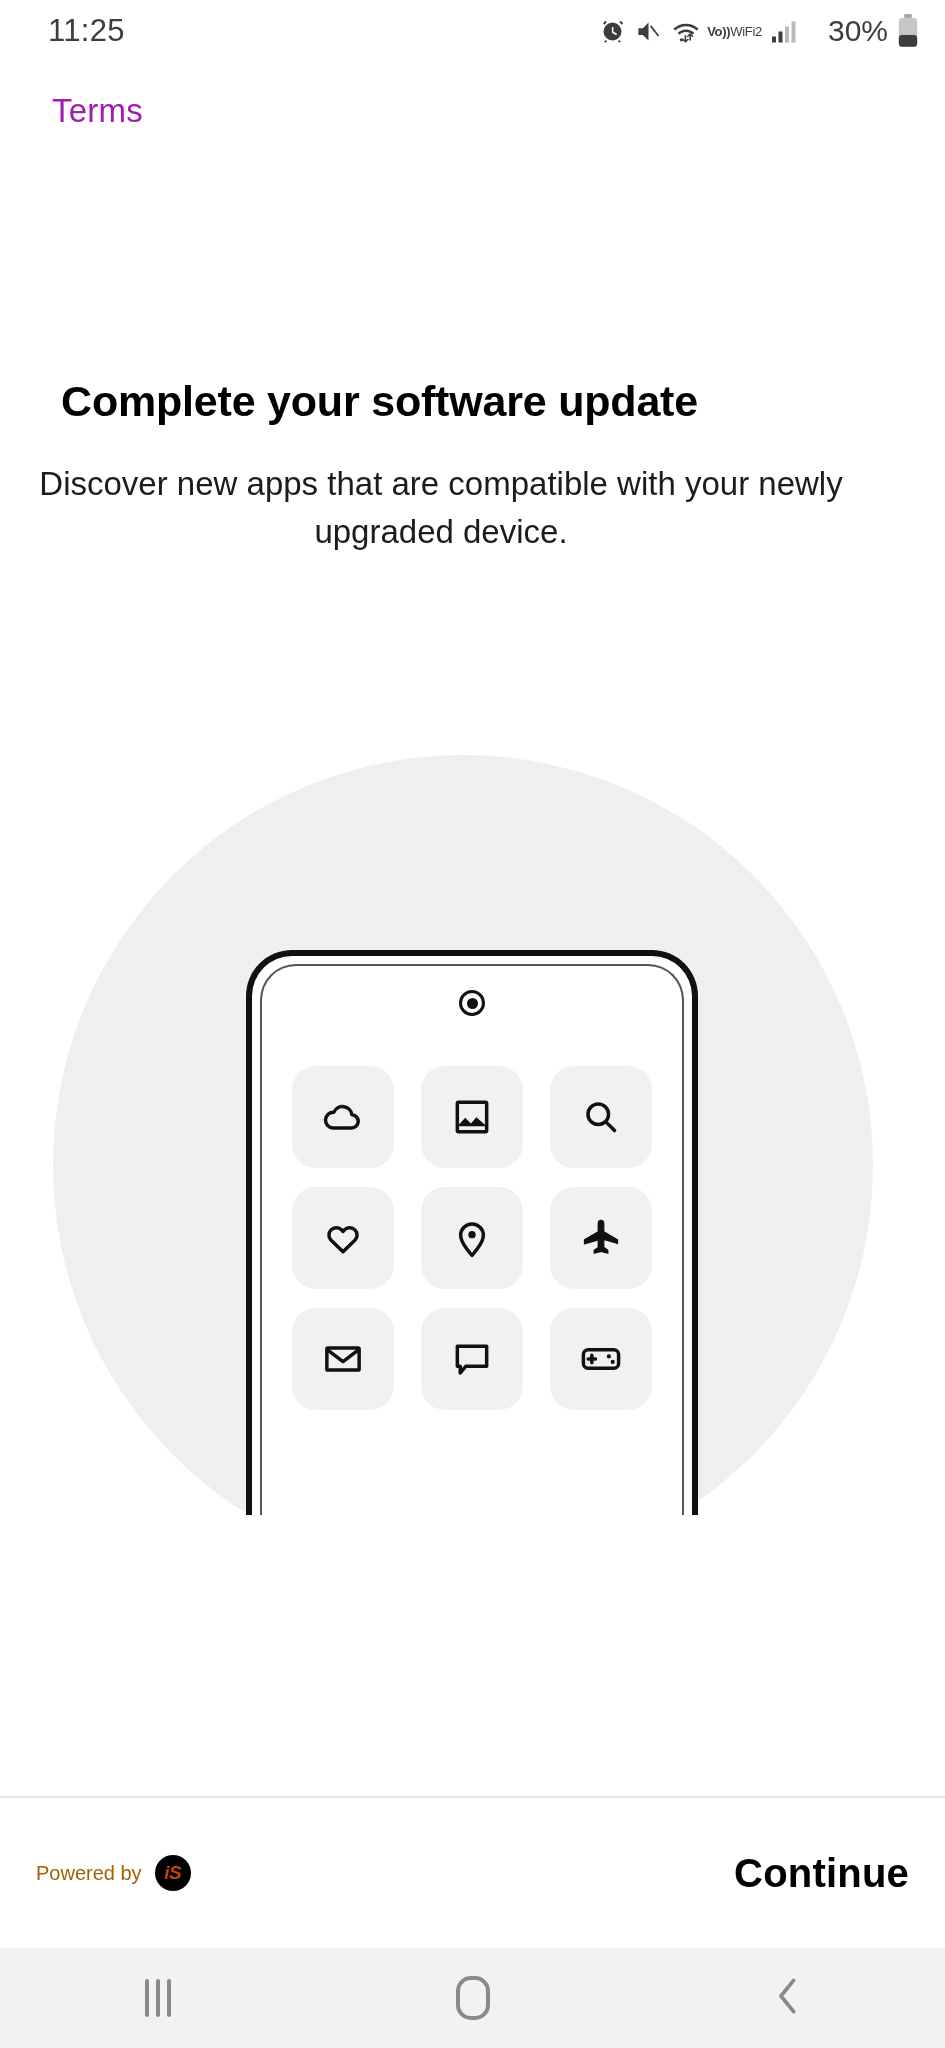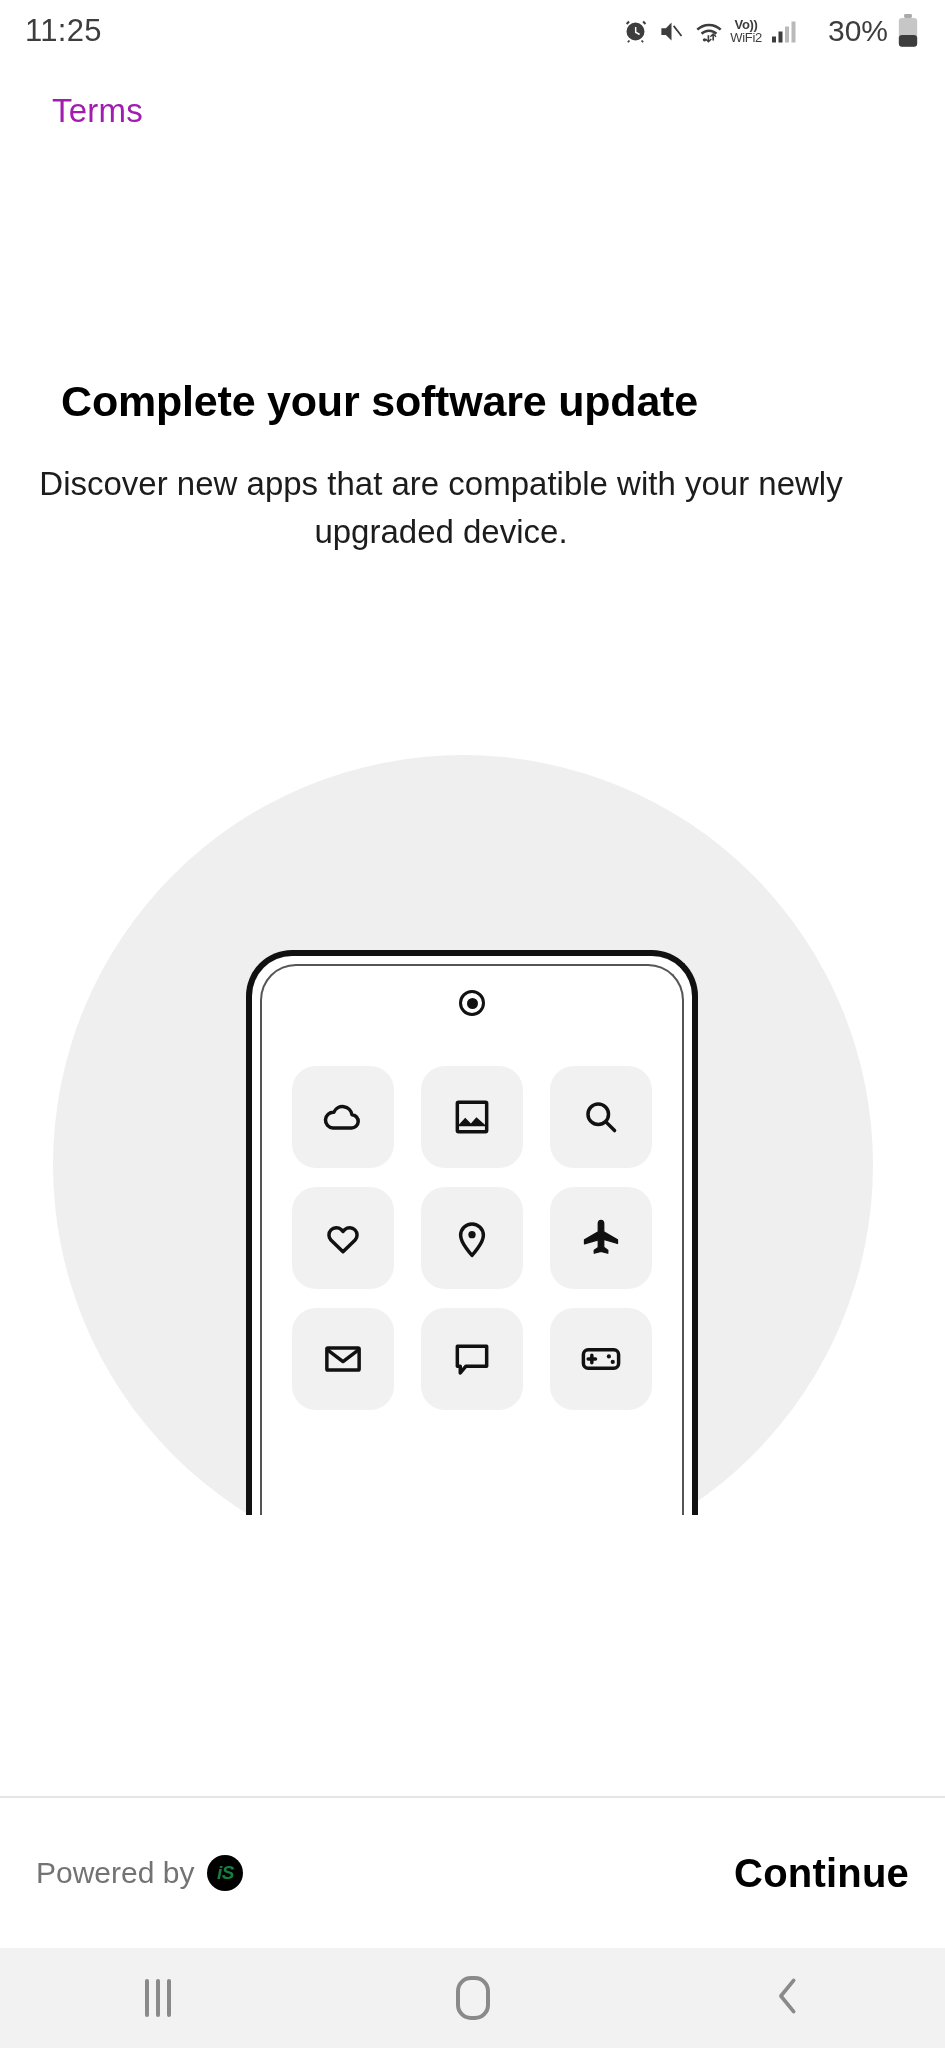--- a/index.html
+++ b/index.html
@@ -8,27 +8,27 @@
     background:#ffffff;
     font-family:"Liberation Sans", sans-serif;
     overflow:hidden;
   }
   .screen { position:relative; width:945px; height:2048px; background:#fff; }
 
   
   .statusbar{
     position:absolute; top:0; left:0; width:945px; height:62px;
     display:flex; align-items:center; justify-content:space-between;
-    padding:0 26px 0 25px;
+    padding:0 26px 0 48px;
     gap:24px;
   }
   .status-time{ font-size:31px; color:#3d3d3d; letter-spacing:0.3px; }
   .status-right{ display:flex; align-items:center; gap:9px; }
   .sicon{ display:flex; align-items:center; }
-  .vo-block{ display:flex; flex-direction:column; align-items:center; line-height:1; margin-left:-3px; }
+  .vo-block{ display:flex; flex-direction:row; line-height:1; margin-left:-3px; }
   .vo-top{ font-size:13px; font-weight:bold; color:#3d3d3d; letter-spacing:-0.3px;}
   .vo-bot{ font-size:13px; font-weight:normal; color:#3d3d3d; letter-spacing:-0.3px;}
   .battery-pct{ font-size:30px; color:#3d3d3d; margin-left:20px;}
 
   
   .terms{
     position:absolute; top:92px; left:52px;
     font-size:33px; color:#a21caf; letter-spacing:0.2px;
   }
 
@@ -84,24 +84,24 @@
   .app-tile svg{ width:44px; height:44px; }
 
   
   .footer{
     position:absolute; left:0; top:1796px; width:945px; height:152px;
     border-top:2px solid #e6e6e6; background:#fff;
     display:flex; align-items:center; justify-content:space-between;
     padding:0 36px;
   }
   .powered{ display:flex; align-items:center; gap:13px; }
-  .powered-text{ font-size:30px; color:#737373; }
+  .powered-text{ font-size:20px; color:#a16207; }
   .is-badge{
     width:36px; height:36px; border-radius:50%; background:#000;
-    color:#15803d; font-size:19px; font-weight:bold; font-style:italic;
+    color:#c2410c; font-size:19px; font-weight:bold; font-style:italic;
     display:flex; align-items:center; justify-content:center;
     letter-spacing:-0.5px;
   }
   .continue-btn{
     font-size:40px; font-weight:bold; color:#000; letter-spacing:0.2px;
     background:none; border:none; cursor:pointer;
     font-family:"Liberation Sans", sans-serif;
   }
 
   

